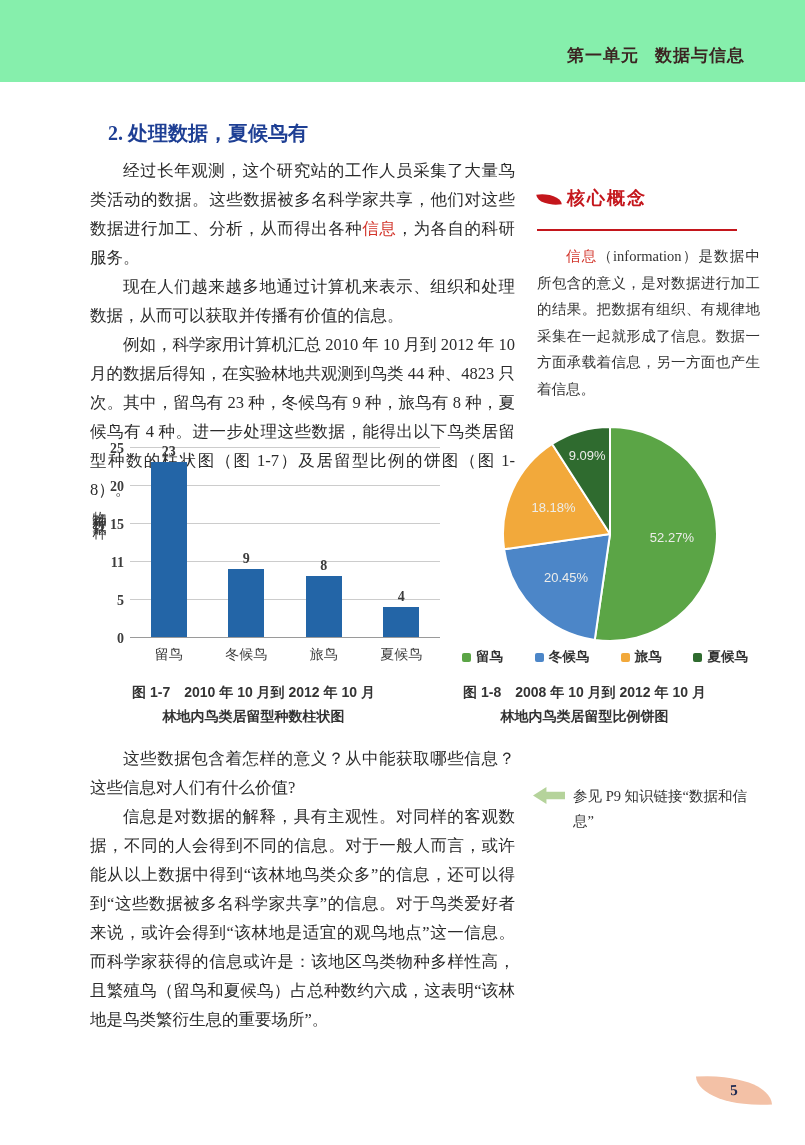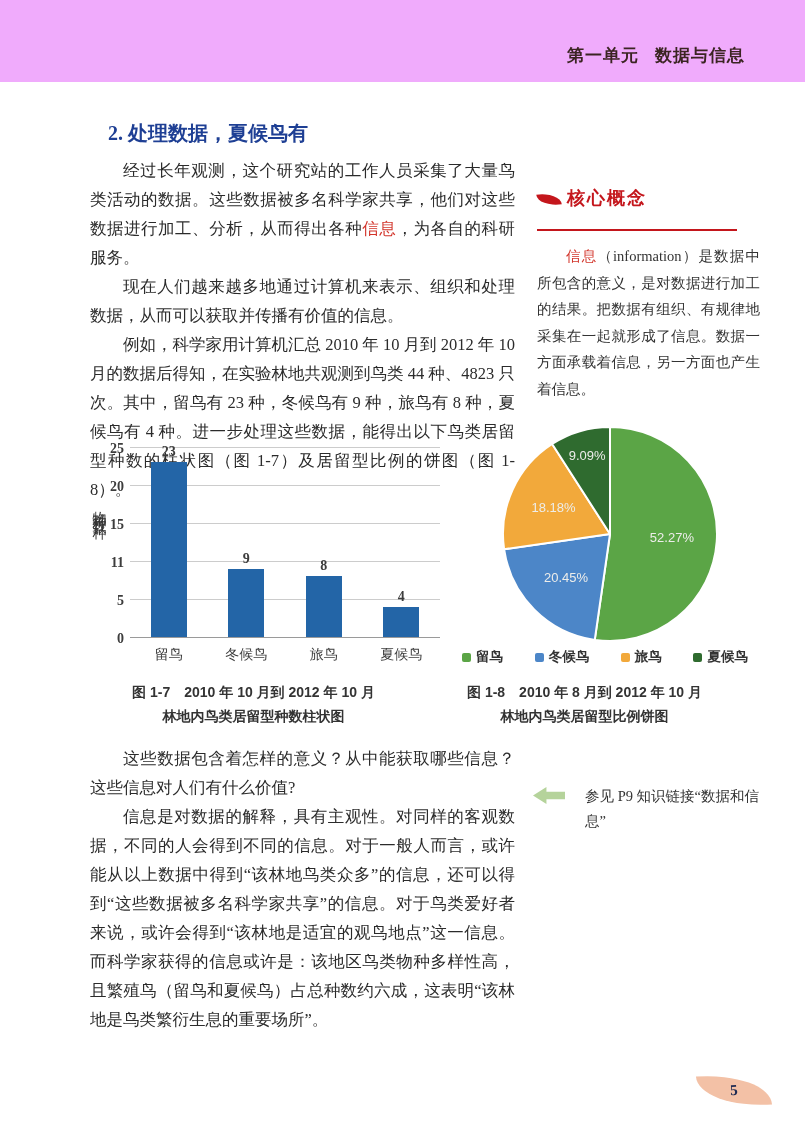--- a/index.html
+++ b/index.html
@@ -1,21 +1,21 @@
 <!DOCTYPE html>
 <html><head>
 <meta charset="utf-8">
 <style>
   * { margin:0; padding:0; box-sizing:border-box; }
   html,body { background:#ffffff; }
   .page { position:relative; width:805px; height:1145px; background:#ffffff; overflow:hidden;
           font-family:"Liberation Serif","DejaVu Serif",serif; color:#2b2b2b; }
 
   
-  .band { position:absolute; left:0; top:0; width:805px; height:82px; background:#f0abfc; }
+  .band { position:absolute; left:0; top:0; width:805px; height:82px; background:#86efac; }
   .band-title { position:absolute; top:44px; right:60px; font-family:"Liberation Sans","DejaVu Sans",sans-serif;
                 font-weight:bold; font-size:17px; color:#3b2422; letter-spacing:1px; }
   .band-title .gap { display:inline-block; width:16px; }
 
   
   .section-title { position:absolute; left:108px; top:120px; font-size:20px; font-weight:bold; color:#1e3f94; }
 
   
   .col-left { position:absolute; left:90px; top:156px; width:425px; }
   .col-left p, .body2 p { font-size:16.5px; line-height:29px; text-align:justify; text-indent:2em; }
@@ -58,21 +58,21 @@
   .legend-item { display:flex; align-items:center; gap:5px; font-family:"Liberation Sans","DejaVu Sans",sans-serif;
                  font-size:13.5px; font-weight:bold; color:#333; }
   .legend-swatch { width:9px; height:9px; border-radius:2px; display:inline-block; }
 
   
   .captions { position:absolute; left:88px; top:680px; width:662px; display:flex; }
   .caption { width:50%; text-align:center; font-family:"Liberation Sans","DejaVu Sans",sans-serif;
              font-weight:bold; font-size:14px; color:#333; line-height:24px; }
 
   
-  .margin-note { position:absolute; left:533px; top:784px; width:228px; display:flex; align-items:flex-start; gap:20px; }
+  .margin-note { position:absolute; left:533px; top:784px; width:228px; display:flex; align-items:flex-start; gap:8px; }
   .arrow-icon { flex:0 0 auto; width:32px; height:17px; margin-top:3px; background:#b5d39b;
                 clip-path:polygon(0 50%, 42% 0, 42% 28%, 100% 28%, 100% 72%, 42% 72%, 42% 100%); }
   .margin-note-text { font-size:14.5px; line-height:25px; color:#333; }
 
   
   .page-leaf { position:absolute; left:697px; top:1074px; width:74px; height:33px; background:#f3c1a6;
                border-radius:0 100% 0 100%; transform:rotate(-4deg); }
   .page-num { position:absolute; left:0; top:0; width:100%; height:100%; display:flex; align-items:center;
               justify-content:center; font-size:15px; font-weight:bold; color:#1e2a52;
               font-family:"Liberation Serif","DejaVu Serif",serif; }
@@ -178,21 +178,21 @@
         </div>
     </div>
   </div>
 
   <div class="captions">
     <div class="caption">
       <div>图 1-7　2010 年 10 月到 2012 年 10 月</div>
       <div>林地内鸟类居留型种数柱状图</div>
     </div>
     <div class="caption">
-      <div>图 1-8　2010 年 8 月到 2012 年 10 月</div>
+      <div>图 1-8　2008 年 10 月到 2012 年 10 月</div>
       <div>林地内鸟类居留型比例饼图</div>
     </div>
   </div>
 
   <div class="body2">
     <p>这些数据包含着怎样的意义？从中能获取哪些信息？这些信息对人们有什么价值?</p>
     <p>信息是对数据的解释，具有主观性。对同样的客观数据，不同的人会得到不同的信息。对于一般人而言，或许能从以上数据中得到“该林地鸟类众多”的信息，还可以得到“这些数据被多名科学家共享”的信息。对于鸟类爱好者来说，或许会得到“该林地是适宜的观鸟地点”这一信息。而科学家获得的信息或许是：该地区鸟类物种多样性高，且繁殖鸟（留鸟和夏候鸟）占总种数约六成，这表明“该林地是鸟类繁衍生息的重要场所”。</p>
   </div>
 
   <div class="margin-note">

